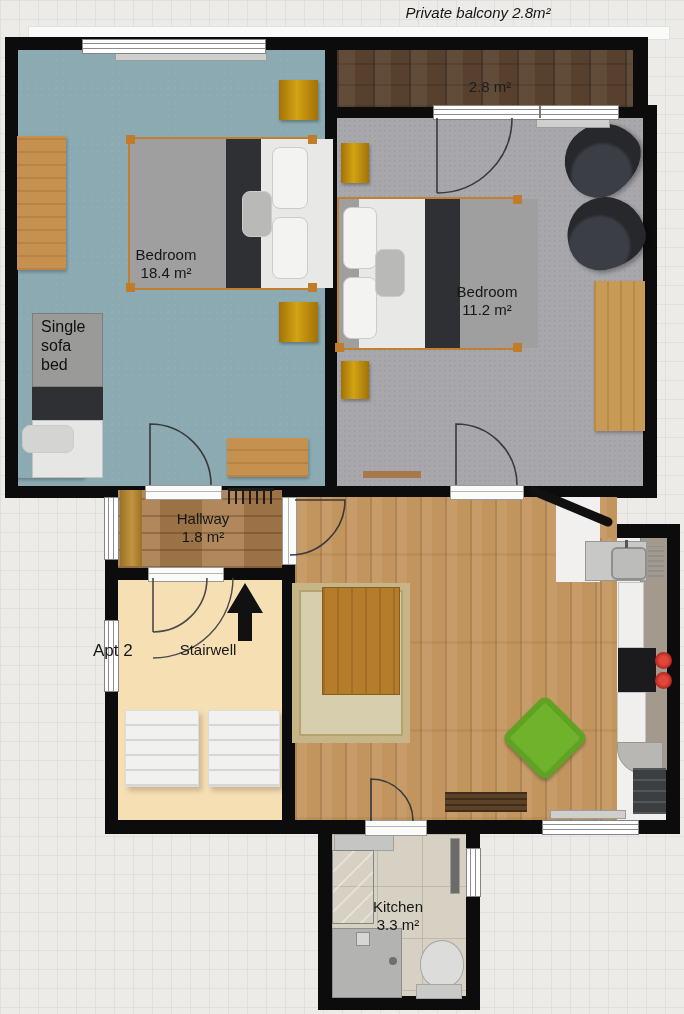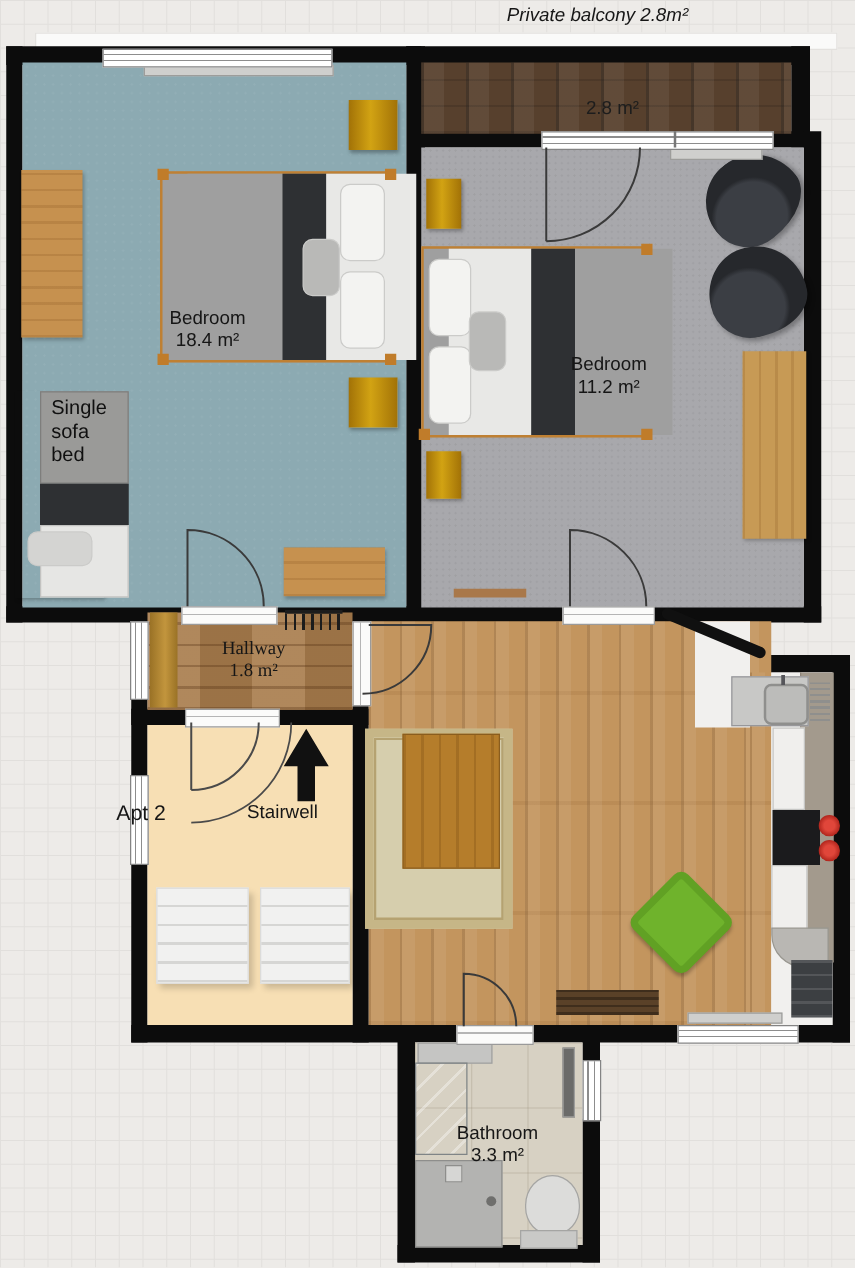--- a/index.html
+++ b/index.html
@@ -236,34 +236,34 @@
   <div class="lbl" style="left:106px;top:246px;width:120px;">
     <div>Bedroom</div>
     <div class="l2">18.4 m²</div>
   </div>
 
   <div class="lbl" style="left:427px;top:283px;width:120px;">
     <div>Bedroom</div>
     <div class="l2">11.2 m²</div>
   </div>
 
-  <div class="lbl" style="left:143px;top:510px;width:120px;font-family:Liberation Serif, serif;">
+  <div class="lbl" style="left:143px;top:510px;width:120px;">
     <div>Hallway</div>
     <div class="l2">1.8 m²</div>
   </div>
 
-  <div class="lbl" style="left:176px;top:641px;width:100px;">
+  <div class="lbl" style="left:158px;top:641px;width:100px;">
     <span>Stairwell</span>
   </div>
 
   <div class="lbl" style="left:93px;top:642px;width:60px;font-size:17px;text-align:left;">
     <span>Apt 2</span>
   </div>
 
   <div class="lbl" style="left:447px;top:637px;width:175px;text-align:left;">
   </div>
 
   <div class="lbl" style="left:338px;top:898px;width:120px;">
-    <div>Bathroom</div>
+    <div>Kitchen</div>
     <div class="l2">3.3 m²</div>
   </div>
 
 </div>
 
 </body></html>

